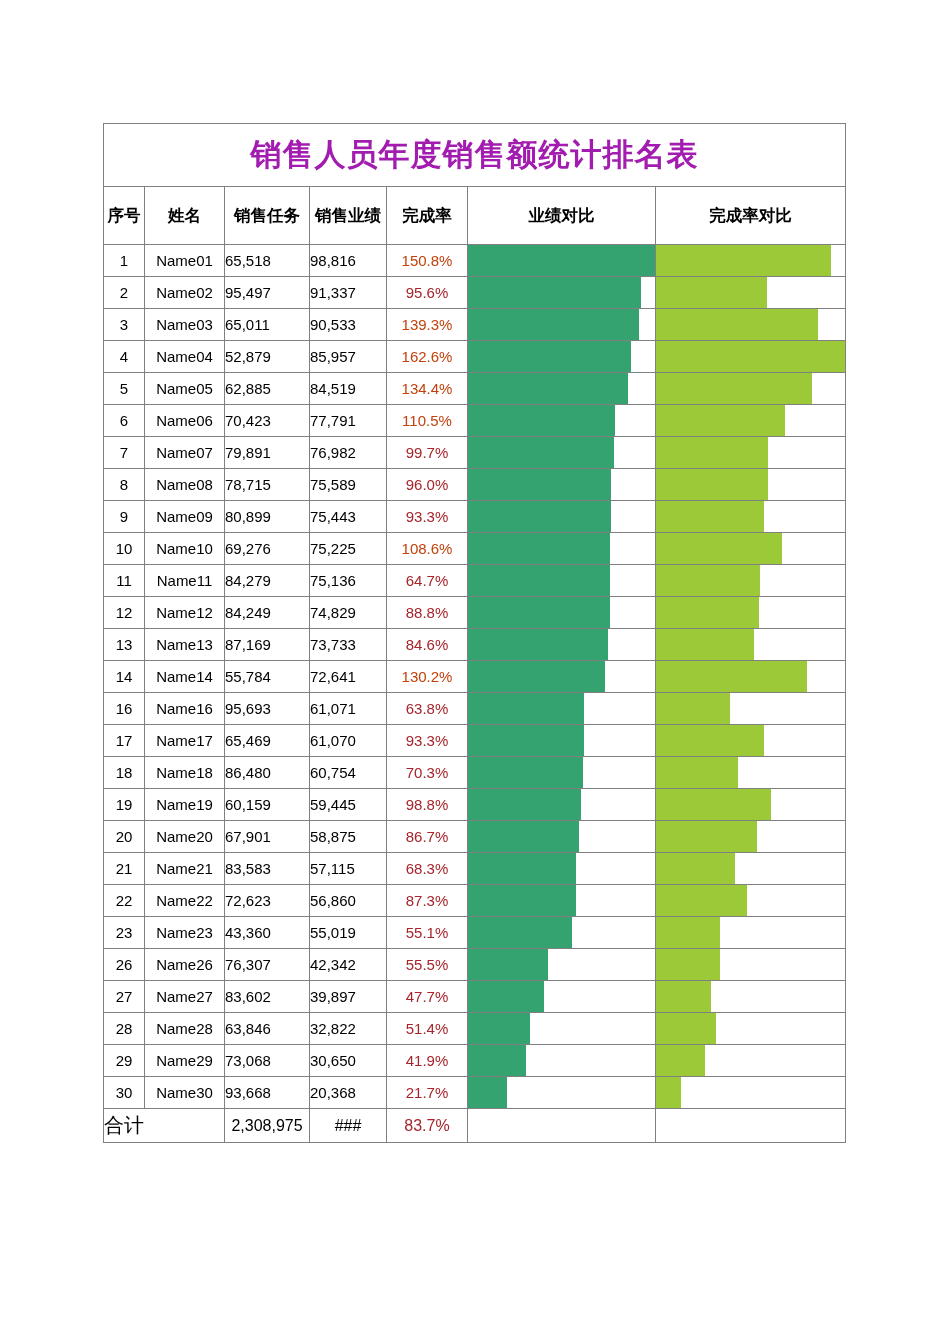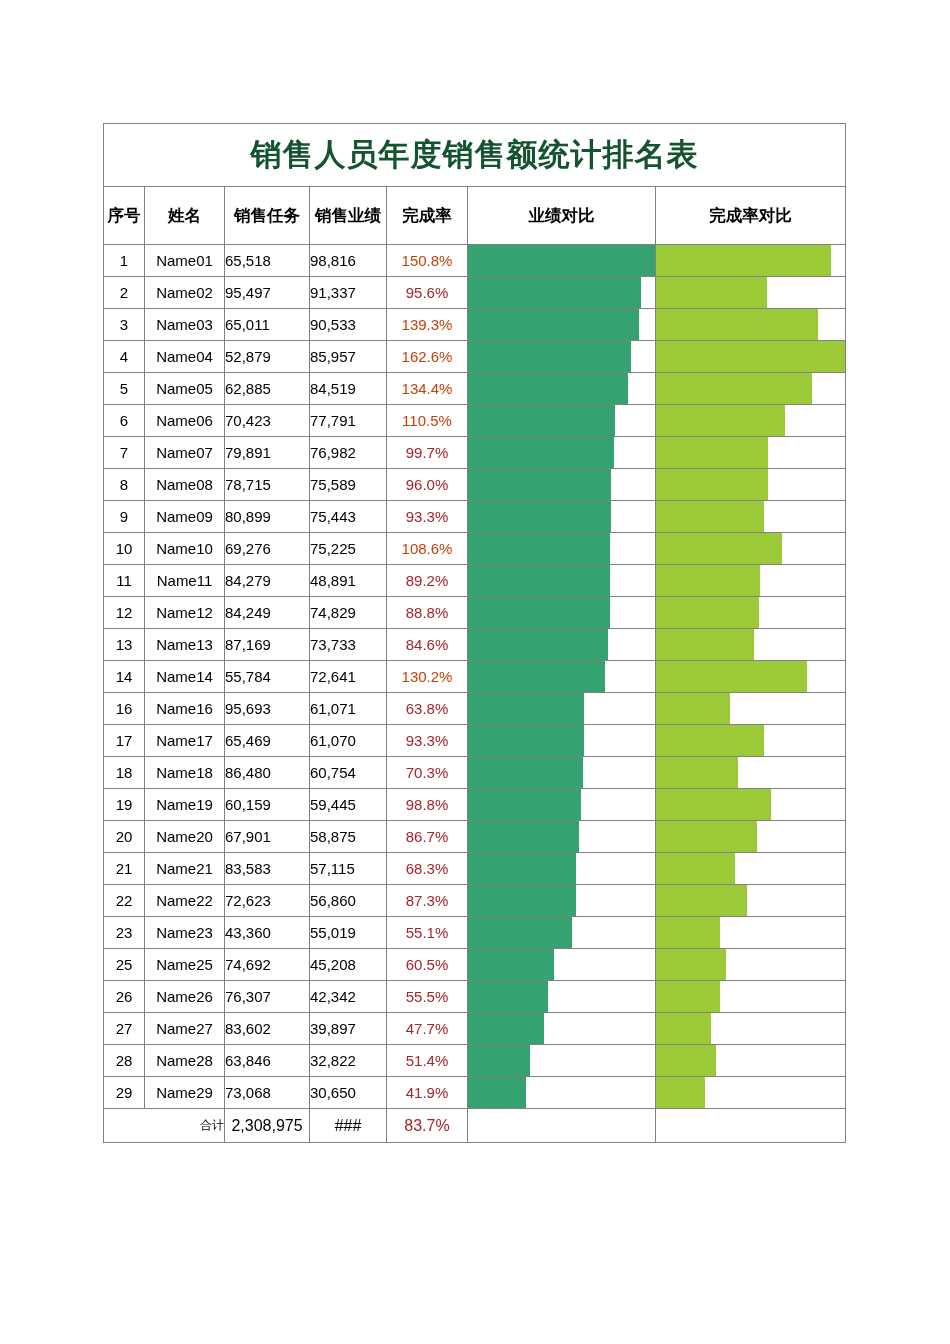--- a/index.html
+++ b/index.html
@@ -36,21 +36,21 @@
     background: #ffffff;
     vertical-align: middle;
   }
 
   
   .title-cell {
     height: 62px;
     text-align: center;
     font-size: 31px;
     font-weight: bold;
-    color: #14532d;
+    color: #a21caf;
     letter-spacing: 1px;
     font-family: "Liberation Sans", "DejaVu Sans", sans-serif;
   }
 
   
   .hdr {
     height: 57px;
     text-align: center;
     font-size: 16.5px;
     font-weight: bold;
@@ -97,22 +97,22 @@
     width: 0;
   }
   .bar-perf { background: #34A36F; }
   .bar-rate { background: #9BC938; }
 
   
   .total-row td {
     height: 33px;
   }
   .c-total-label {
-    text-align: right;
-    font-size: 12px;
+    text-align: left;
+    font-size: 20px;
     color: #000000;
   }
   .c-total-num {
     text-align: center;
     font-size: 16px;
     color: #000000;
   }
   .c-total-pct {
     text-align: center;
     font-size: 16px;
@@ -276,22 +276,22 @@
             <span class="bar bar-perf" style="width: 76.1%; background: rgb(52, 163, 111);"></span>
           </td>
           <td class="c-bar">
             <span class="bar bar-rate" style="width: 66.8%; background: rgb(155, 201, 56);"></span>
           </td>
         </tr>
         <tr class="data-row">
           <td class="c-idx">11</td>
           <td class="c-name">Name11</td>
           <td class="c-num">84,279</td>
-          <td class="c-num">48,891</td>
-          <td class="c-pct low">89.2%</td>
+          <td class="c-num">75,136</td>
+          <td class="c-pct low">64.7%</td>
           <td class="c-bar">
             <span class="bar bar-perf" style="width: 76%; background: rgb(52, 163, 111);"></span>
           </td>
           <td class="c-bar">
             <span class="bar bar-rate" style="width: 54.9%; background: rgb(155, 201, 56);"></span>
           </td>
         </tr>
         <tr class="data-row">
           <td class="c-idx">12</td>
           <td class="c-name">Name12</td>
@@ -429,33 +429,20 @@
           <td class="c-num">55,019</td>
           <td class="c-pct low">55.1%</td>
           <td class="c-bar">
             <span class="bar bar-perf" style="width: 55.7%; background: rgb(52, 163, 111);"></span>
           </td>
           <td class="c-bar">
             <span class="bar bar-rate" style="width: 33.9%; background: rgb(155, 201, 56);"></span>
           </td>
         </tr>
         <tr class="data-row">
-          <td class="c-idx">25</td>
-          <td class="c-name">Name25</td>
-          <td class="c-num">74,692</td>
-          <td class="c-num">45,208</td>
-          <td class="c-pct low">60.5%</td>
-          <td class="c-bar">
-            <span class="bar bar-perf" style="width: 45.8%; background: rgb(52, 163, 111);"></span>
-          </td>
-          <td class="c-bar">
-            <span class="bar bar-rate" style="width: 37.2%; background: rgb(155, 201, 56);"></span>
-          </td>
-        </tr>
-        <tr class="data-row">
           <td class="c-idx">26</td>
           <td class="c-name">Name26</td>
           <td class="c-num">76,307</td>
           <td class="c-num">42,342</td>
           <td class="c-pct low">55.5%</td>
           <td class="c-bar">
             <span class="bar bar-perf" style="width: 42.8%; background: rgb(52, 163, 111);"></span>
           </td>
           <td class="c-bar">
             <span class="bar bar-rate" style="width: 34.1%; background: rgb(155, 201, 56);"></span>
@@ -491,20 +478,33 @@
           <td class="c-idx">29</td>
           <td class="c-name">Name29</td>
           <td class="c-num">73,068</td>
           <td class="c-num">30,650</td>
           <td class="c-pct low">41.9%</td>
           <td class="c-bar">
             <span class="bar bar-perf" style="width: 31%; background: rgb(52, 163, 111);"></span>
           </td>
           <td class="c-bar">
             <span class="bar bar-rate" style="width: 25.8%; background: rgb(155, 201, 56);"></span>
+          </td>
+        </tr>
+        <tr class="data-row">
+          <td class="c-idx">30</td>
+          <td class="c-name">Name30</td>
+          <td class="c-num">93,668</td>
+          <td class="c-num">20,368</td>
+          <td class="c-pct low">21.7%</td>
+          <td class="c-bar">
+            <span class="bar bar-perf" style="width: 20.6%; background: rgb(52, 163, 111);"></span>
+          </td>
+          <td class="c-bar">
+            <span class="bar bar-rate" style="width: 13.3%; background: rgb(155, 201, 56);"></span>
           </td>
         </tr>
         <tr class="total-row">
           <td class="c-total-label" colspan="2">合计</td>
           <td class="c-total-num">2,308,975</td>
           <td class="c-total-num">###</td>
           <td class="c-total-pct">83.7%</td>
           <td class="c-total-blank"></td>
           <td class="c-total-blank"></td>
         </tr>

